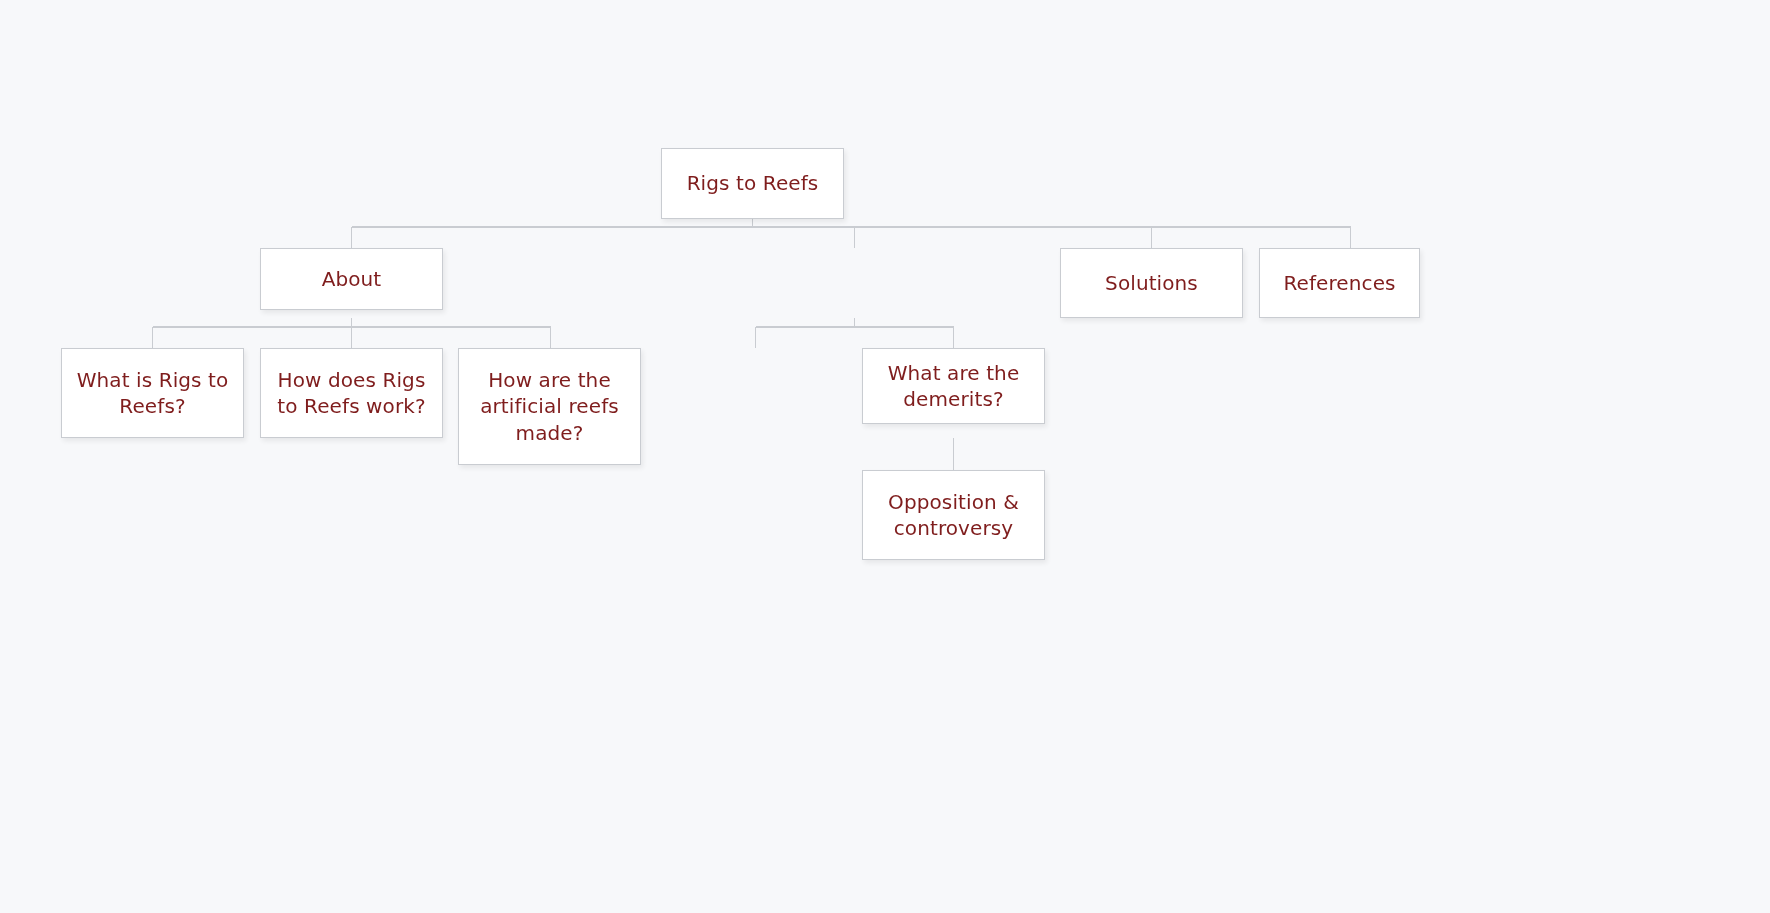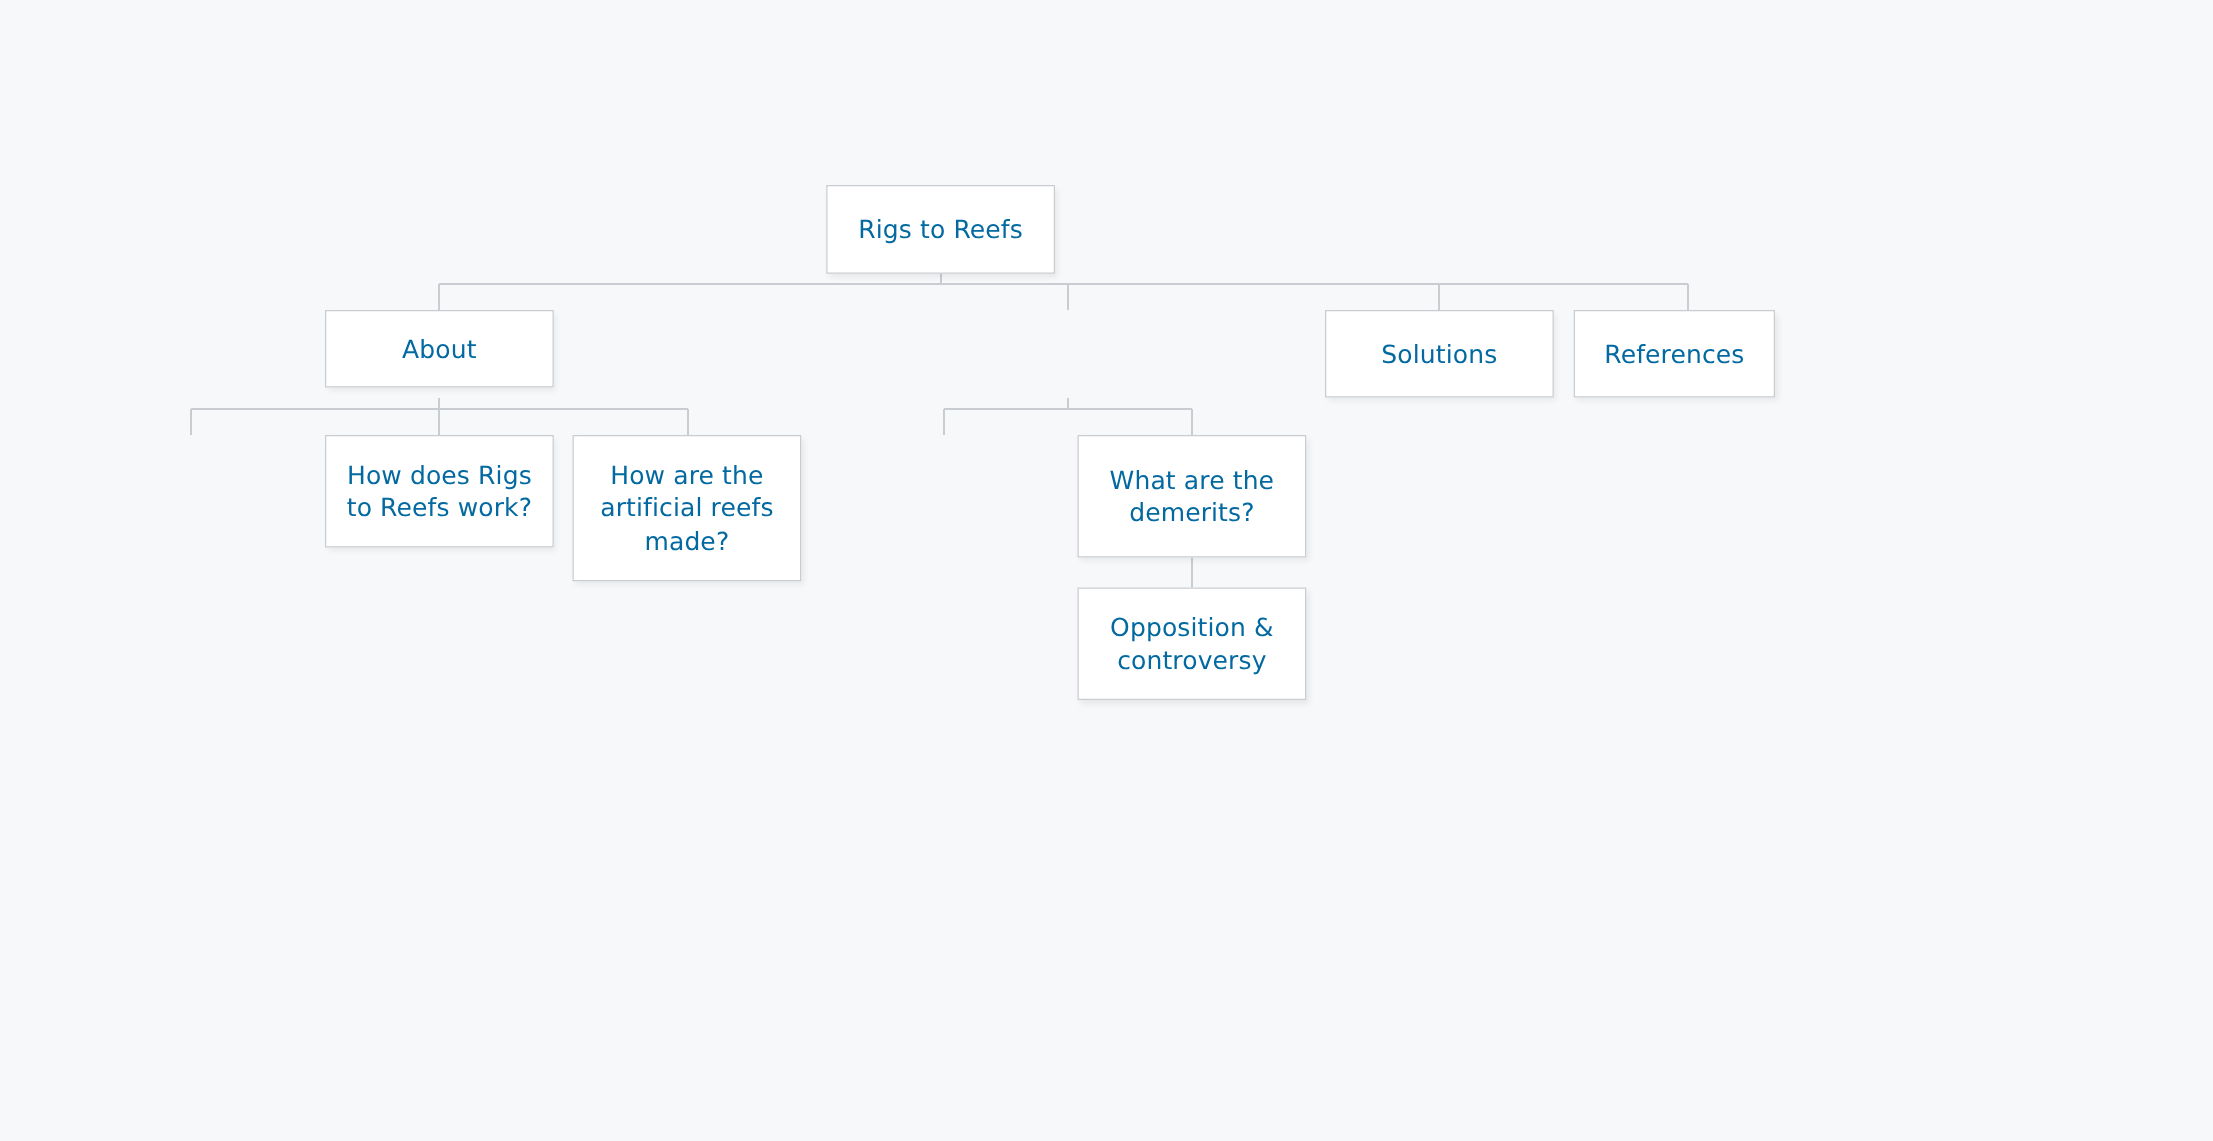--- a/index.html
+++ b/index.html
@@ -36,21 +36,21 @@
     background: #ffffff;
     border: 1px solid #c9ccd1;
     box-shadow: 2px 3px 5px rgba(0, 0, 0, 0.07);
     display: flex;
     align-items: center;
     justify-content: center;
     text-align: center;
     padding: 6px 10px;
     font-size: 20px;
     line-height: 1.32;
-    color: #0369a1;
+    color: #7f1d1d;
     letter-spacing: 0.1px;
     z-index: 2;
   }
 
   .node .label {
     display: block;
     width: 100%;
   }
 </style>
 </head>
@@ -90,31 +90,34 @@
 
 
   <div class="node" style="left: 1060px; top: 248px; width: 183px; height: 70px;">
     <span class="label">Solutions</span>
   </div>
 
   <div class="node" style="left: 1259px; top: 248px; width: 161px; height: 70px;">
     <span class="label">References</span>
   </div>
 
+  <div class="node" style="left: 61px; top: 348px; width: 183px; height: 90px;">
+    <span class="label">What is Rigs to Reefs?</span>
+  </div>
 
   <div class="node" style="left: 260px; top: 348px; width: 183px; height: 90px;">
     <span class="label">How does Rigs to Reefs work?</span>
   </div>
 
   <div class="node" style="left: 458px; top: 348px; width: 183px; height: 117px;">
     <span class="label">How are the artificial reefs made?</span>
   </div>
 
 
-  <div class="node" style="left: 862px; top: 348px; width: 183px; height: 98px;">
+  <div class="node" style="left: 862px; top: 348px; width: 183px; height: 76px;">
     <span class="label">What are the demerits?</span>
   </div>
 
   <div class="node" style="left: 862px; top: 470px; width: 183px; height: 90px;">
     <span class="label">Opposition &amp; controversy</span>
   </div>
 
 </div>
 
 </body></html>

